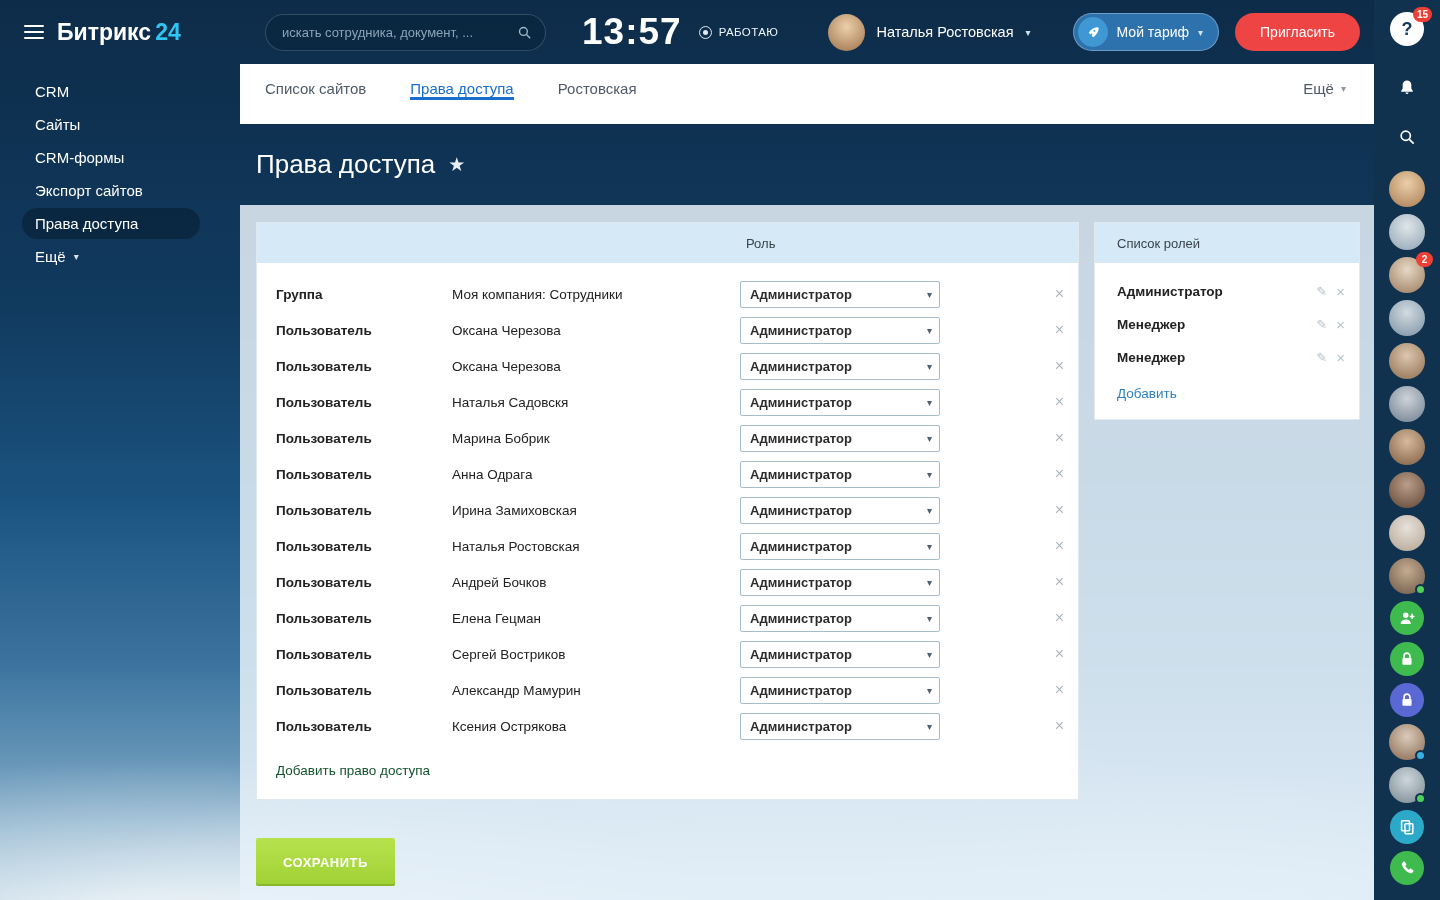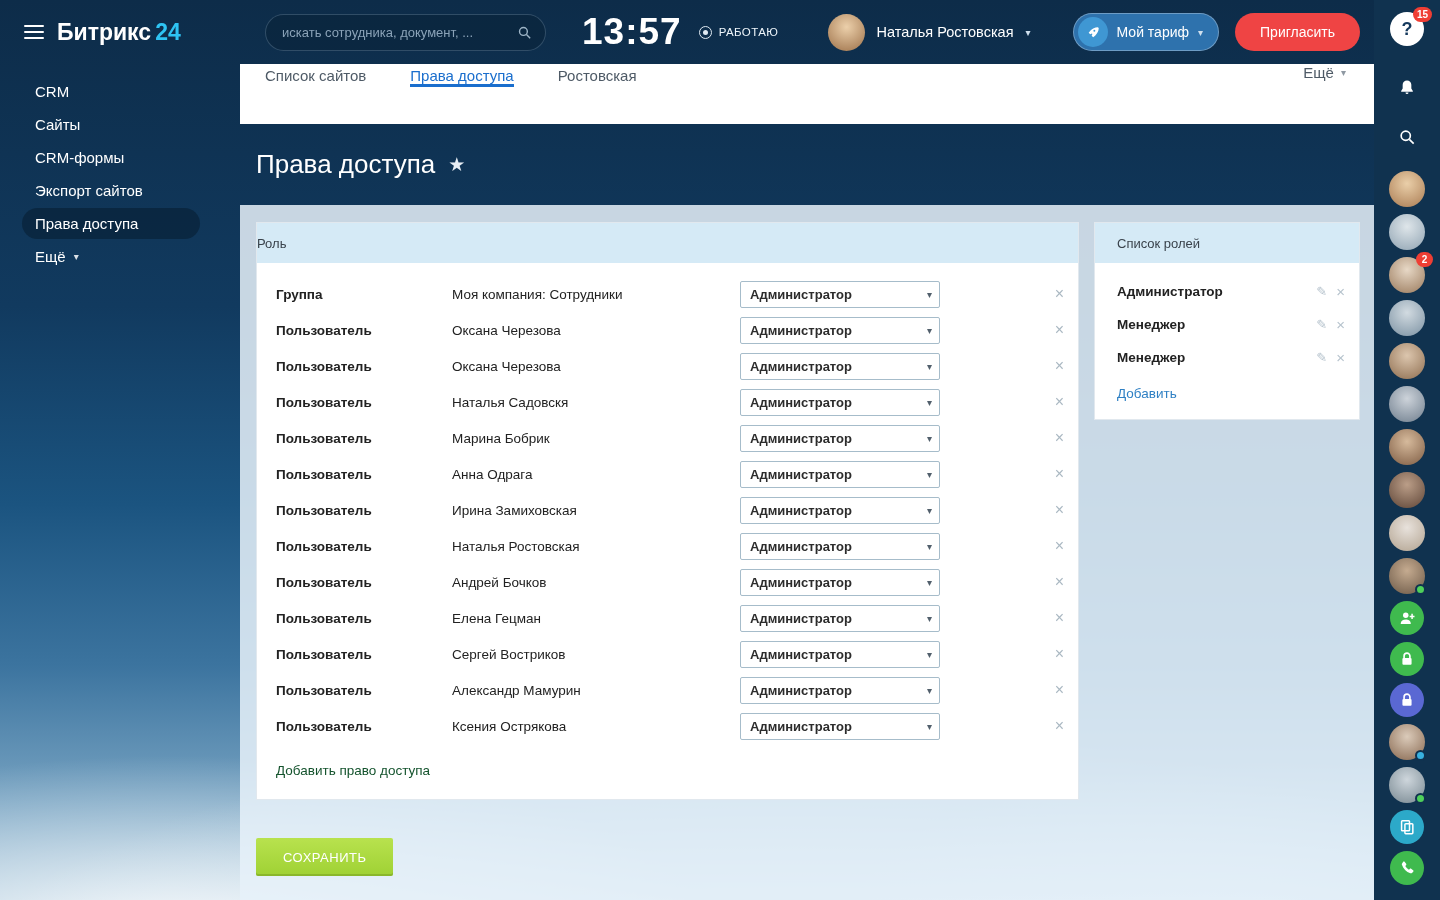--- a/index.html
+++ b/index.html
@@ -43,57 +43,57 @@
   .user{margin-left:auto;display:flex;align-items:center;gap:12px;cursor:pointer}
   .uav{width:37px;height:37px;border-radius:50%;background:radial-gradient(circle at 50% 35%,#ecd0ab,#9c7048)}
   .uname{color:#fff;font-size:14.5px}
   .ucaret{color:#cfe0ee;font-size:10px}
   .tariff{margin-left:42px;height:38px;border-radius:19px;background:#2e72ad;border:1px solid rgba(255,255,255,.3);display:flex;align-items:center;gap:9px;padding:0 15px 0 4px;cursor:pointer}
   .ticon{width:30px;height:30px;border-radius:50%;background:#3f97d3;display:flex;align-items:center;justify-content:center}
   .ticon svg{width:17px;height:17px}
   .tlabel{color:#fff;font-size:14px}
   .invite{margin-left:16px;height:38px;border-radius:19px;background:#ef4444;color:#fff;font-size:14px;display:flex;align-items:center;padding:0 25px;cursor:pointer;border:0;font-family:Liberation Sans, sans-serif}
 
-  .tabsbar{height:60px;flex:none;background:#fff;display:flex;align-items:flex-start;padding:0 28px 12px 25px}
+  .tabsbar{height:60px;flex:none;background:#fff;display:flex;align-items:center;padding:0 28px 12px 25px}
   .tabs{display:flex;gap:44px}
   .tab{display:flex;align-items:center;font-size:15px;color:#4e5a66;cursor:pointer;border-bottom:3px solid transparent;padding-top:3px}
   .tab.active{color:#1a6ecd;border-bottom-color:#1a6ecd}
   .tabs-more{margin-left:auto;display:flex;align-items:center;gap:5px;font-size:15px;color:#4e5a66;cursor:pointer}
   .tabs-more .caret{color:#7c8893}
 
   .title-row{height:81px;flex:none;display:flex;align-items:center;padding-left:16px;color:#fff}
   .page-title{font-size:26px;font-weight:400}
   .star{margin-left:13px;font-size:19px;color:#e8eef4;cursor:pointer}
 
   .workspace{flex:1;background:rgba(230,241,249,.86);padding:17px 14px 0 16px;display:flex;flex-direction:column}
   .panels{display:flex;gap:15px;align-items:flex-start}
   .table-panel{width:823px;background:#fff;border:1px solid #e1e8ee}
   .table-head{height:40px;background:#d5eaf6;display:flex;align-items:center;font-size:13px;color:#39424b}
-  .role-h{}
+  .role-h{margin-left:489px}
   .rows{padding-top:13px}
   .row{display:grid;grid-template-columns:176px 288px 214px 1fr;align-items:center;height:36px;padding-left:19px}
   .rtype{font-weight:bold;font-size:13.5px;color:#222}
   .rname{font-size:13.5px;color:#222}
   .role-select{width:200px;height:27px;border:1px solid #a6bcca;border-radius:2px;background:#fff;display:flex;align-items:center;justify-content:space-between;padding:0 7px 0 9px;cursor:pointer}
   .sel-val{font-weight:bold;font-size:13px;color:#2c2c2c}
   .sel-caret{font-size:10px;color:#52606c}
   .rx{justify-self:end;margin-right:14px;color:#aab8c2;font-size:16px;cursor:pointer;line-height:1}
   .add-link{display:inline-block;margin:19px 0 21px 19px;color:#14532d;font-size:13.5px;cursor:pointer}
 
   .roles-panel{width:266px;background:#fff;border:1px solid #e1e8ee}
   .roles-head{height:40px;background:#d5eaf6;display:flex;align-items:center;padding-left:22px;font-size:13px;color:#39424b}
   .role-items{padding:12px 14px 0 22px}
   .role-item{display:flex;align-items:center;height:33px}
   .role-nm{font-weight:bold;font-size:13.5px;color:#222}
   .role-edit{margin-left:auto;color:#b6c3cd;font-size:13px;cursor:pointer}
   .role-del{margin-left:9px;color:#b6c3cd;font-size:15px;cursor:pointer}
   .roles-add{display:inline-block;margin:12px 0 18px 22px;color:#2f80c4;font-size:13.5px;cursor:pointer}
 
   .save-row{margin-top:38px}
-  .save-btn{height:38px;padding:0 27px;border:0;border-radius:2px;background:linear-gradient(#b8e24e,#9fd134);color:#fff;font-weight:normal;font-size:13px;letter-spacing:.5px;cursor:pointer;font-family:inherit;box-shadow:inset 0 -2px 0 rgba(110,150,30,.45)}
+  .save-btn{height:48px;padding:0 27px;border:0;border-radius:2px;background:linear-gradient(#b8e24e,#9fd134);color:#fff;font-weight:bold;font-size:13px;letter-spacing:.5px;cursor:pointer;font-family:inherit;box-shadow:inset 0 -2px 0 rgba(110,150,30,.45)}
 
   
   .rail{width:66px;flex:none;background:#10324f;display:flex;flex-direction:column;align-items:center;padding-top:12px;gap:7px}
   .rail > :nth-child(1){margin-bottom:18px}
   .rail > :nth-child(2){margin-bottom:8px}
   .rail > :nth-child(3){margin-bottom:10px}
   .ric{width:34px;height:34px;border-radius:50%;display:flex;align-items:center;justify-content:center;position:relative;cursor:pointer;flex:none}
   .ric svg{width:20px;height:20px}
   .ric .q{font-size:18px;font-weight:bold;color:#14385c}
   .rav{width:36px;height:36px;border-radius:50%;position:relative;cursor:pointer;flex:none}

